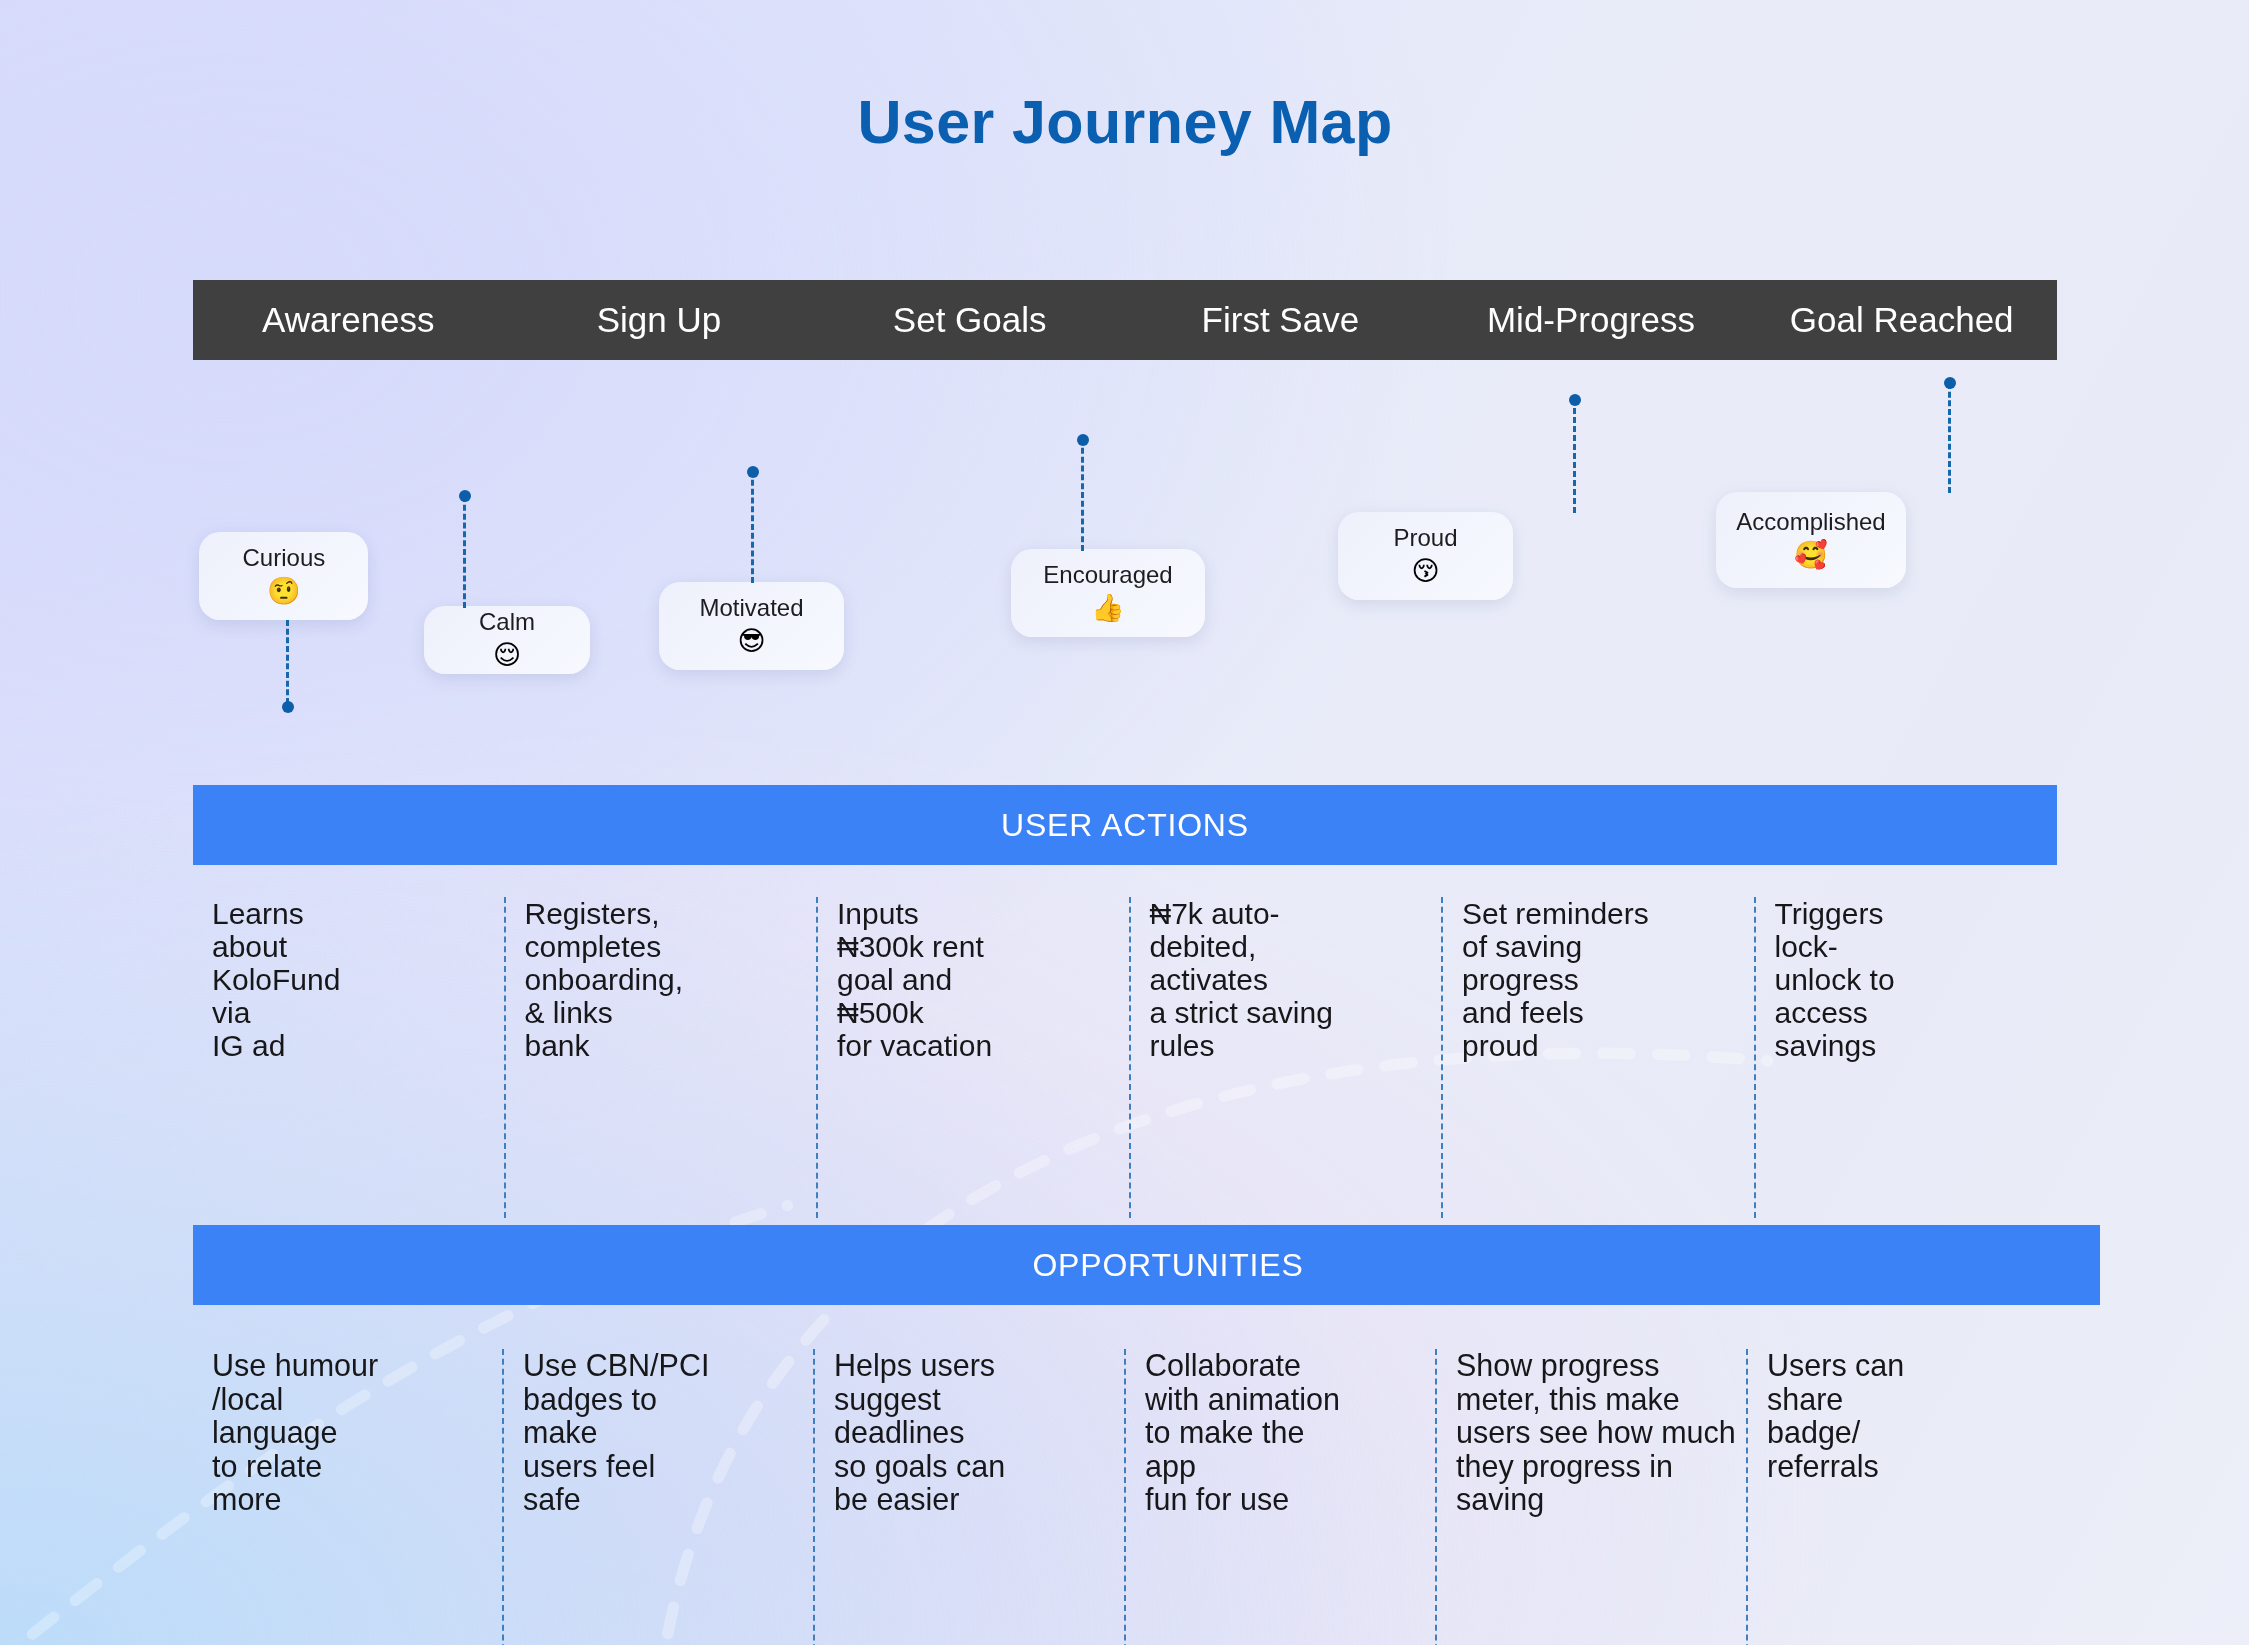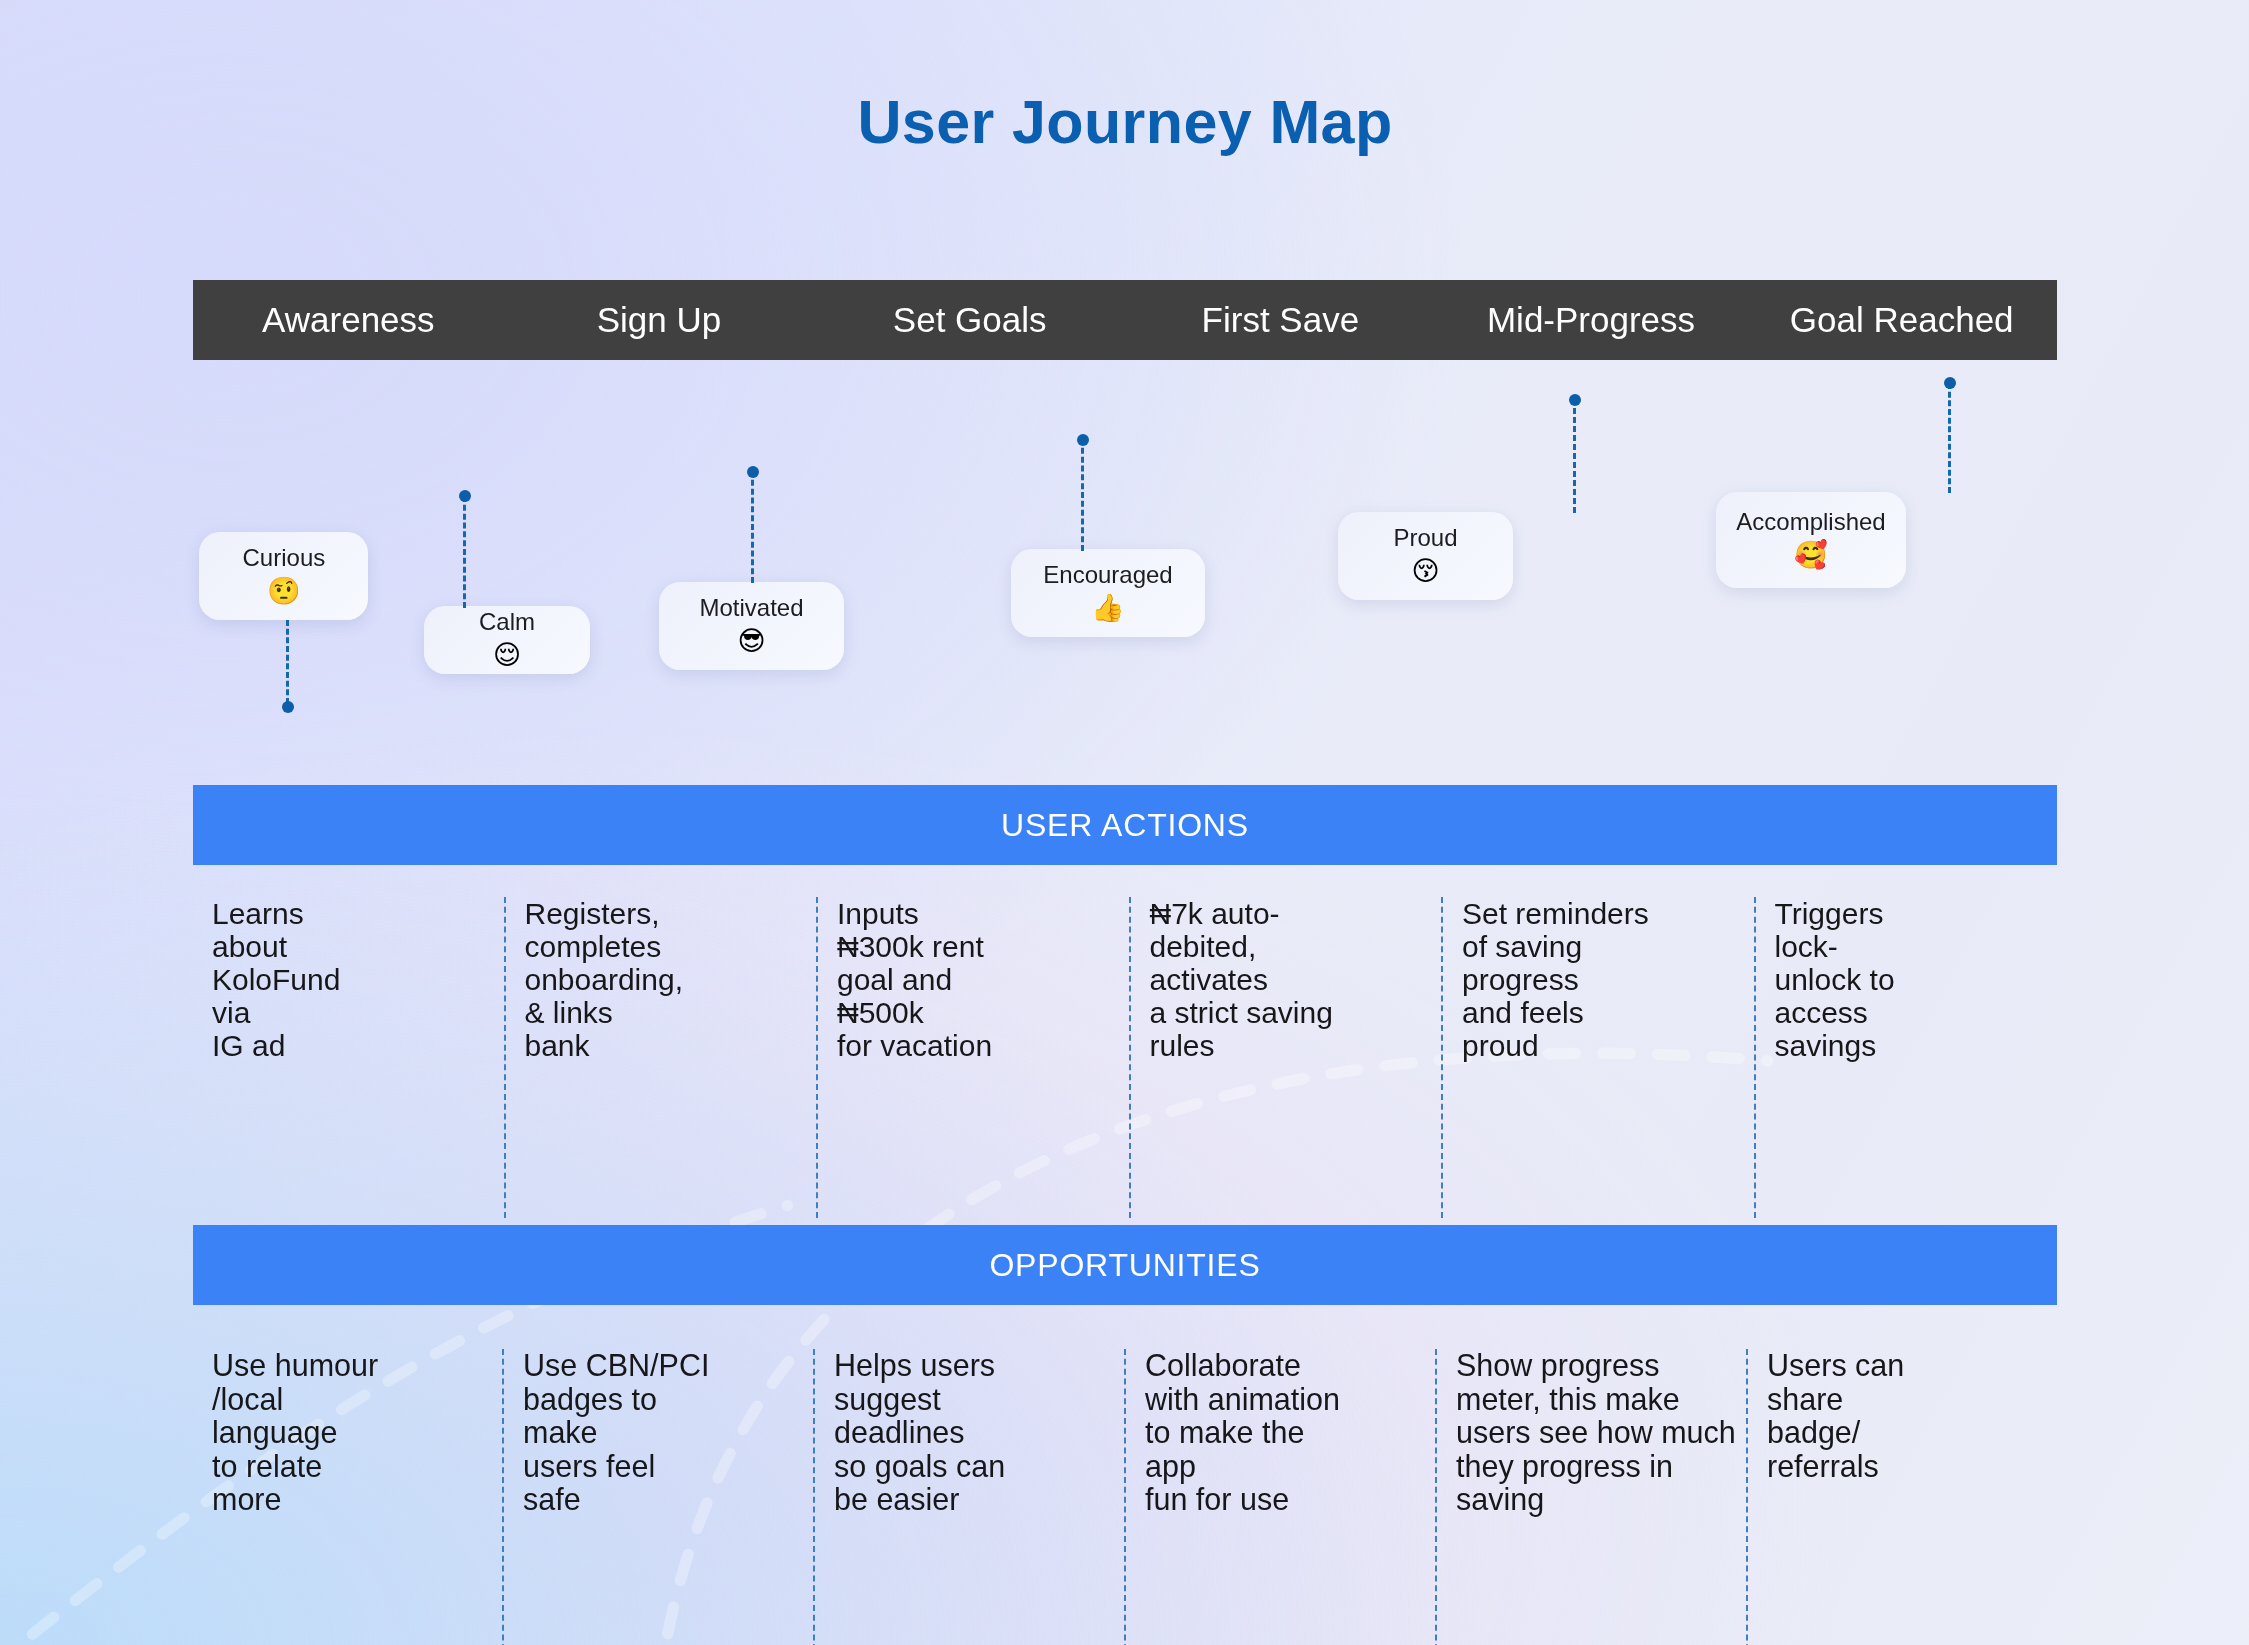--- a/index.html
+++ b/index.html
@@ -46,21 +46,21 @@
   .emo-line{position:absolute;border-left:3.2px dashed #1668ad;}
   .emo-dot{position:absolute;width:12px;height:12px;border-radius:50%;background:#0d5ea8;}
 
   
   .sec-bar{
     position:absolute;left:193px;width:1864px;height:80px;background:#3b82f6;
     display:flex;align-items:center;justify-content:center;
     color:#fff;font-size:32px;letter-spacing:0.8px;
   }
   .sec-actions{top:785px;}
-  .sec-opps{top:1225px;}
+  .sec-opps{top:1225px;padding-left:43px;}
 
   
   .grid{position:absolute;left:193px;width:1864px;display:flex;}
   .grid-actions{top:897px;height:321px;gap:9px;}
   .grid-opps{top:1349px;height:321px;}
   .col{
     flex:1 1 0;padding:0 9.6px 0 19px;box-sizing:border-box;position:relative;
   }
   .col + .col{border-left:2.4px dashed #3f7fbf;}
   .col p{

